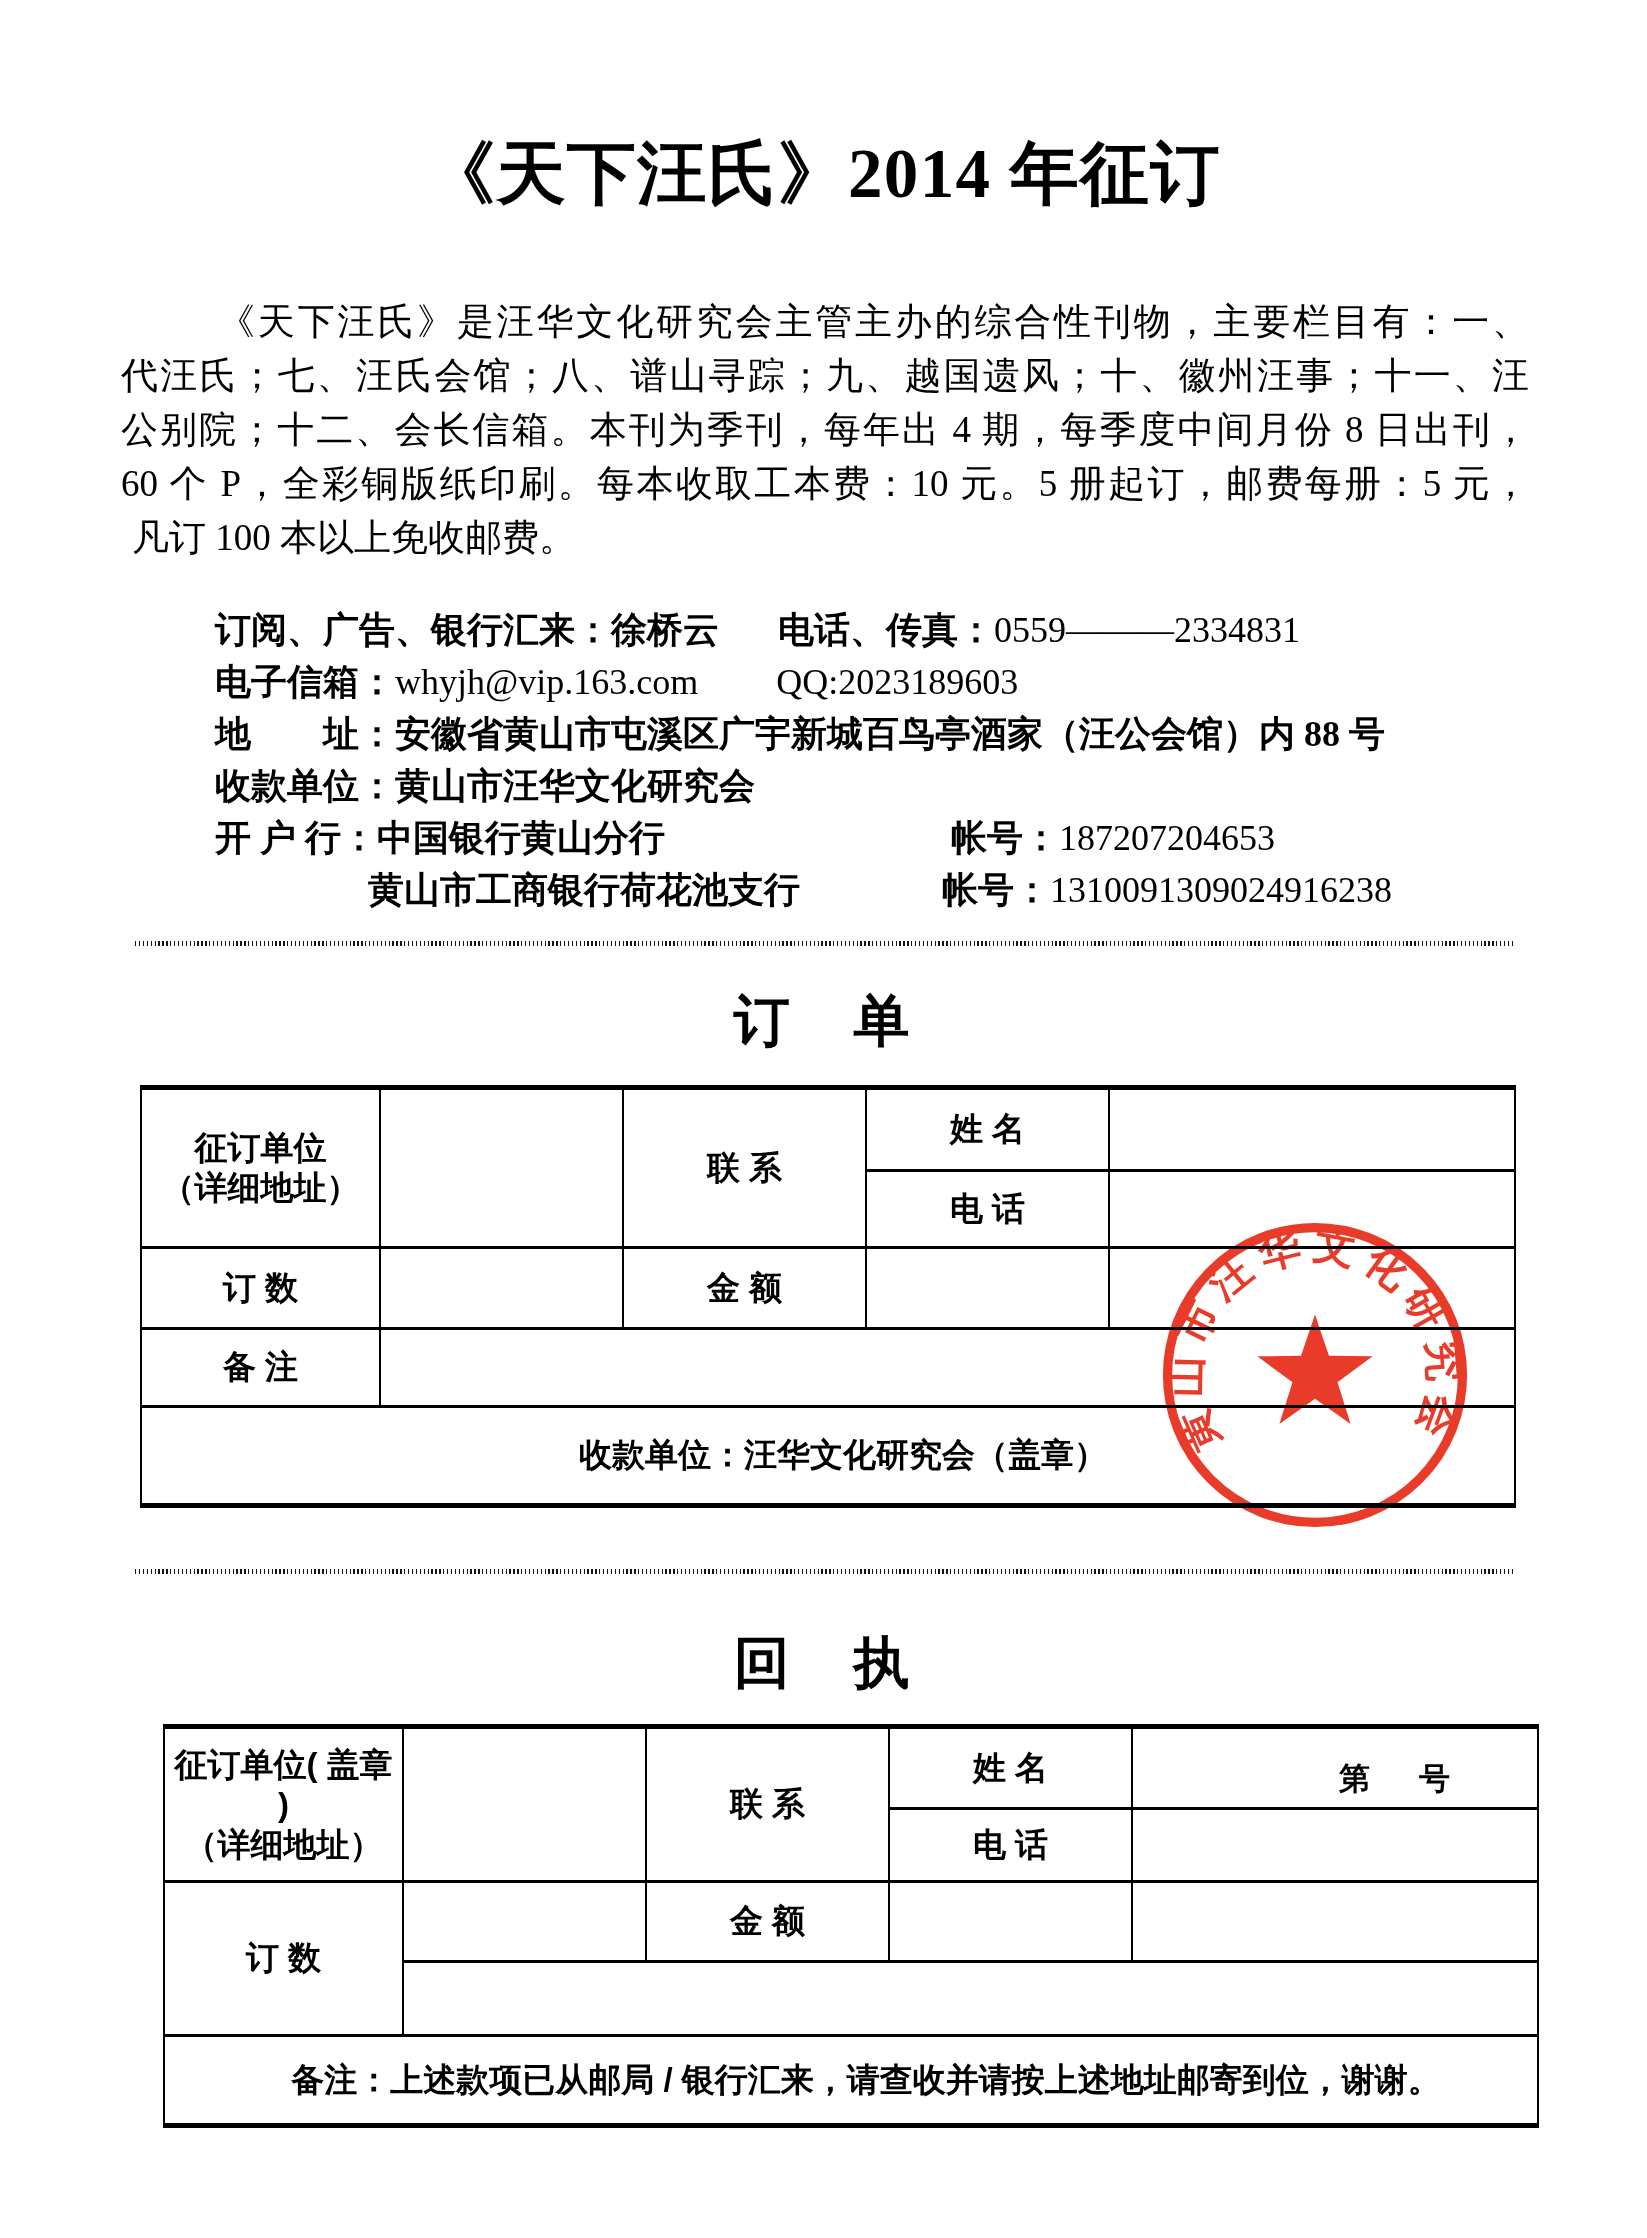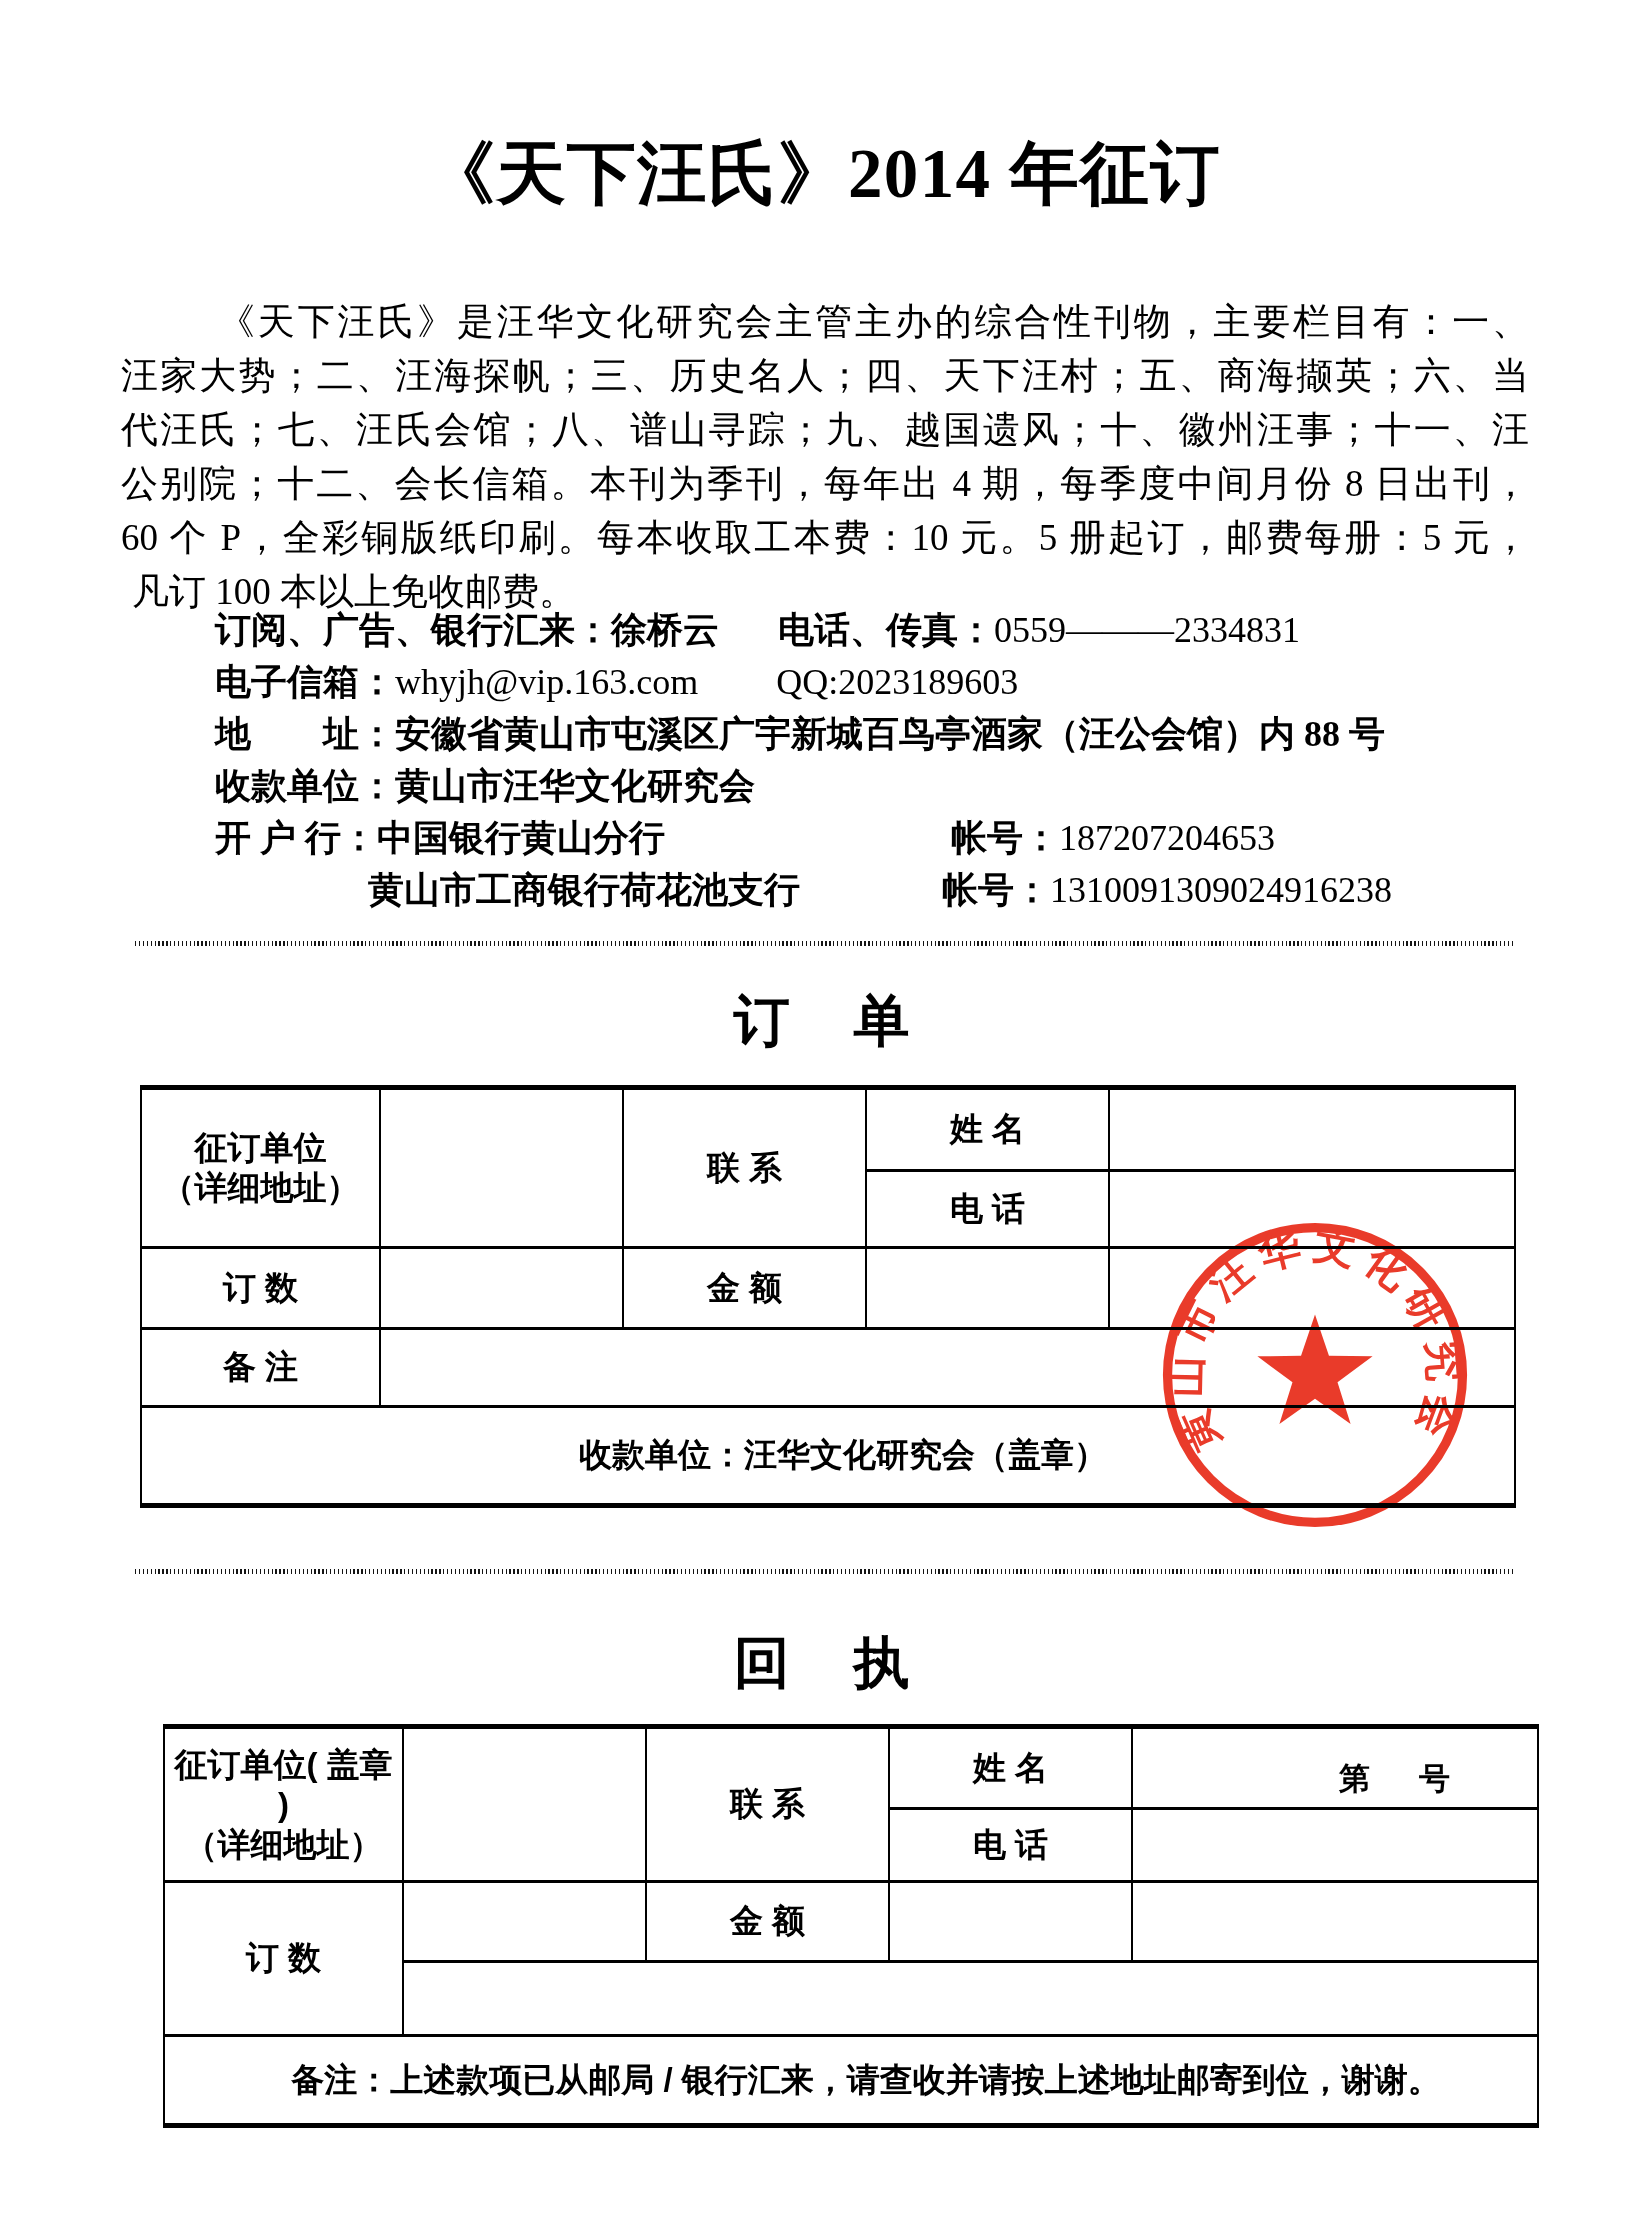--- a/index.html
+++ b/index.html
@@ -85,21 +85,20 @@
 </style>
 </head>
 <body>
 
 <div class="page">
 
   <div class="doc-title">《天下汪氏》2014 年征订</div>
 
   <div class="intro">
     <div class="ln first">《天下汪氏》是汪华文化研究会主管主办的综合性刊物，主要栏目有：一、</div>
-    <div class="ln">汪家大势；二、汪海探帆；三、历史名人；四、天下汪村；五、商海撷英；六、当</div>
     <div class="ln">代汪氏；七、汪氏会馆；八、谱山寻踪；九、越国遗风；十、徽州汪事；十一、汪</div>
     <div class="ln">公别院；十二、会长信箱。本刊为季刊，每年出 4 期，每季度中间月份 8 日出刊，</div>
     <div class="ln">60 个 P，全彩铜版纸印刷。每本收取工本费：10 元。5 册起订，邮费每册：5 元，</div>
     <div class="ln last">凡订 100 本以上免收邮费。</div>
   </div>
 
   <div class="contact">
     <div class="cline">
       <span>订阅、广告、银行汇来：徐桥云</span><span class="gap1"></span><span>电话、传真：</span><span class="num">0559———2334831</span>
     </div>

